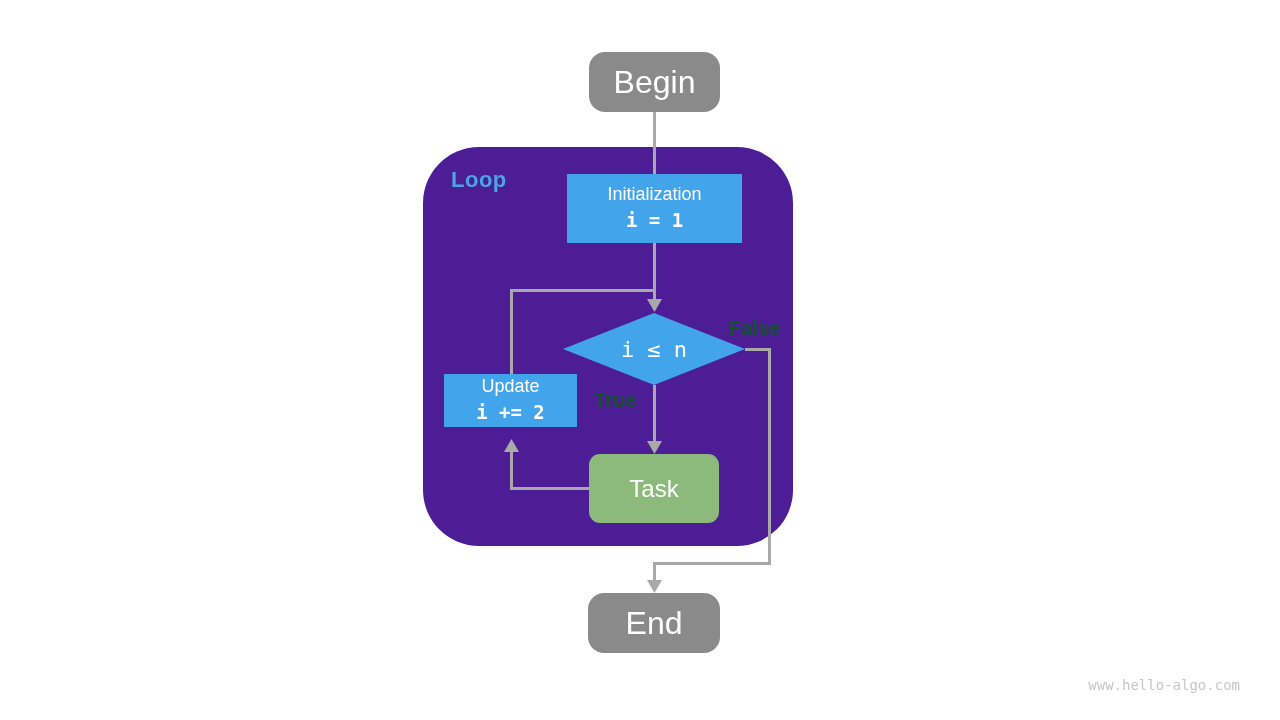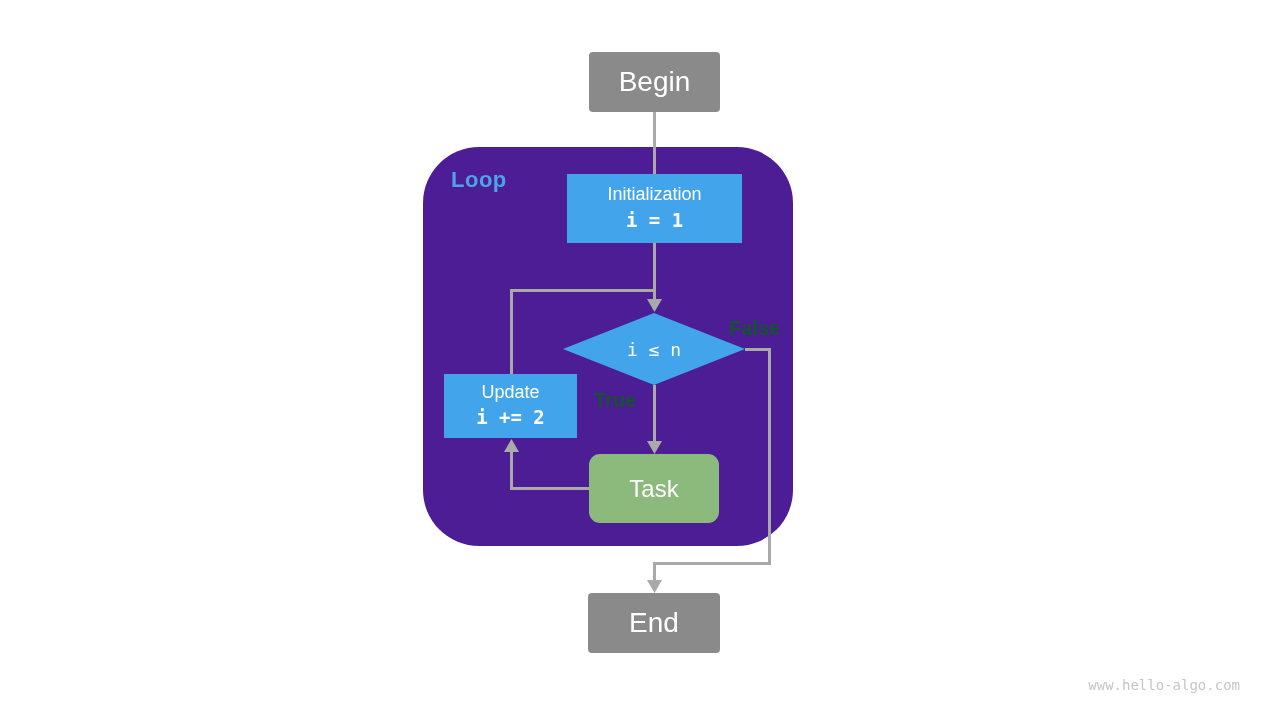--- a/index.html
+++ b/index.html
@@ -37,28 +37,28 @@
     z-index: 2;
     display: flex;
     flex-direction: column;
     align-items: center;
     justify-content: center;
     color: #ffffff;
     text-align: center;
   }
   .terminal {
     background: #8A8A8A;
-    border-radius: 4px;
-    font-size: 28px;
+    border-radius: 16px;
+    font-size: 32px;
   }
   .proc { background: #42A4EA; }
   .node-begin { left: 589px; top: 52px;  width: 131px; height: 60px; }
   .node-end   { left: 588px; top: 593px; width: 132px; height: 60px; }
   .node-init   { left: 567px; top: 174px; width: 175px; height: 69px; }
-  .node-update { left: 444px; top: 374px; width: 133px; height: 64px; }
+  .node-update { left: 444px; top: 374px; width: 133px; height: 53px; }
   .node-task {
     left: 589px; top: 454px; width: 130px; height: 69px;
     background: #8CBA7C;
     font-size: 24px;
     border-radius: 11px;
   }
   .node-cond {
     left: 563px; top: 313px; width: 182px; height: 72px;
     background: #42A4EA;
     clip-path: polygon(50% 0%, 100% 50%, 50% 100%, 0% 50%);
@@ -66,21 +66,21 @@
   .nlabel { font-size: 18px; line-height: 1.2; }
   .ncode {
     font-family: "DejaVu Sans Mono", monospace;
     font-size: 19px;
     font-weight: bold;
     line-height: 1.3;
     margin-top: 2px;
   }
   .cond-text {
     font-family: "DejaVu Sans Mono", monospace;
-    font-size: 18px;
+    font-size: 22px;
   }
   .edge-label {
     position: absolute;
     z-index: 2;
     color: #14532d;
     font-size: 20px;
     font-weight: bold;
   }
   .edge-true  { left: 594px; top: 389px; }
   .edge-false { left: 729px; top: 317px; }

